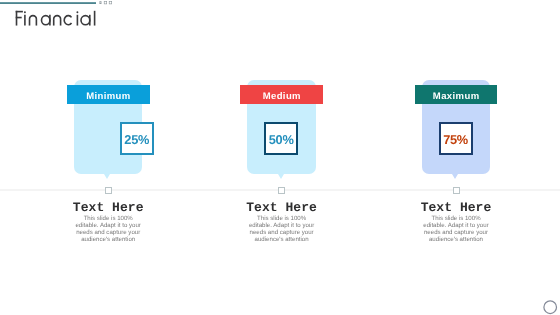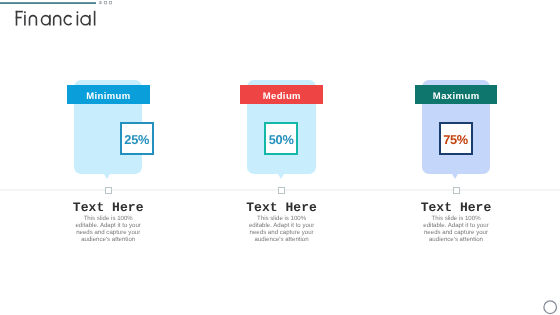--- a/index.html
+++ b/index.html
@@ -97,21 +97,21 @@
           <div class="txt-title">Text Here</div>
           <div class="txt-body">This slide is 100% editable. Adapt it to your needs and capture your audience's attention</div>
         </div>
       </div>
       <div class="col">
         <div class="card" style="left:247.3px; top:80.3px; background:#c8eefd;"></div>
         <div class="ptr" style="left:277.8px; top:173.9px; border-top:5.5px solid #c8eefd;"></div>
         <div class="bar" style="left:240.25000000000003px; top:85.4px; background:#ef4444;">
           <span class="bar-label">Medium</span>
         </div>
-        <div class="sq" style="left:264.3px; top:121.8px; border:2px solid #14b8a6;">
+        <div class="sq" style="left:264.3px; top:121.8px; border:2px solid #0c4a6e;">
           <span class="sq-val" style="color:#2490bd;">50%</span>
         </div>
         <div class="marker" style="left:278.1px; top:186.6px;"></div>
         <div class="txt" style="left:245.60000000000002px; top:203px;">
           <div class="txt-title">Text Here</div>
           <div class="txt-body">This slide is 100% editable. Adapt it to your needs and capture your audience's attention</div>
         </div>
       </div>
       <div class="col">
         <div class="card" style="left:421.7px; top:80.3px; background:#c4d7fa;"></div>

